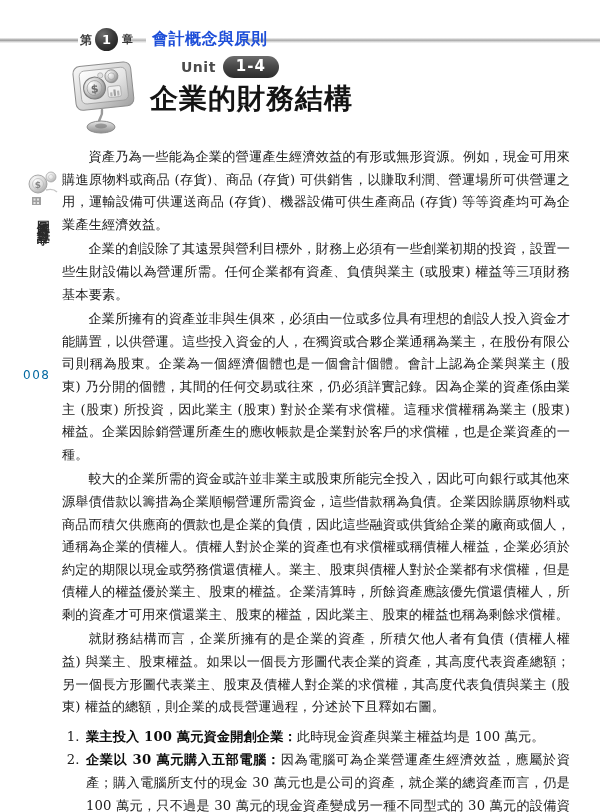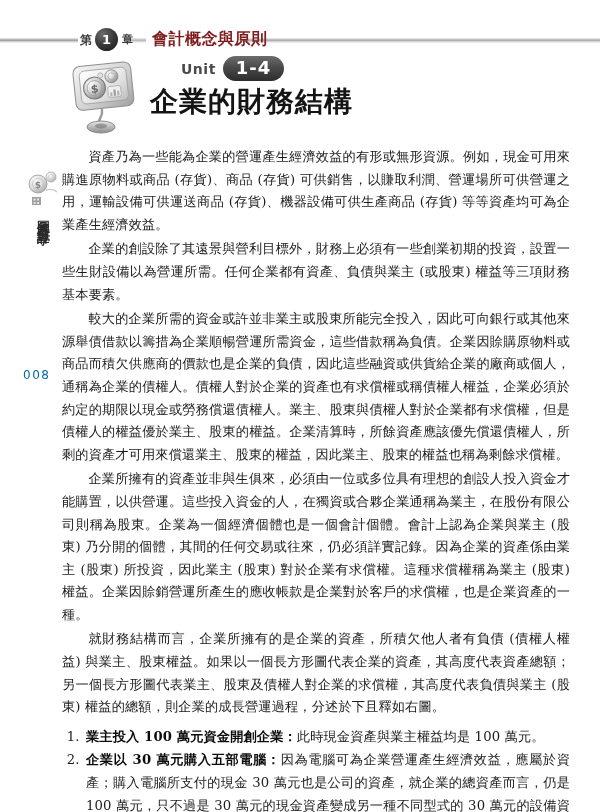--- a/index.html
+++ b/index.html
@@ -90,21 +90,21 @@
     font-weight: bold;
     color: #3b3b3b;
     font-family: "DejaVu Sans", "Liberation Sans", sans-serif;
   }
   .chapter-title {
     position: absolute;
     left: 152px;
     top: 1px;
     font-size: 16px;
     font-weight: bold;
-    color: #7f1d1d;
+    color: #1d4ed8;
     letter-spacing: 0.5px;
   }
 
   
   .unit-block {
     position: absolute;
     left: 72px;
     top: 56px;
     width: 330px;
     height: 82px;
@@ -133,21 +133,21 @@
   }
   .unit-badge {
     display: inline-block;
     vertical-align: middle;
     margin-left: 7px;
     padding: 1px 13px 3px 13px;
     border-radius: 13px;
     background: linear-gradient(to bottom, #6d6d6d 0%, #4a4a4a 45%, #2c2c2c 100%);
     color: #ffffff;
     font-family: "DejaVu Sans", "Liberation Sans", sans-serif;
-    font-size: 18px;
+    font-size: 15px;
     font-weight: bold;
     letter-spacing: 1px;
   }
   .unit-title {
     margin-top: 6px;
     font-size: 28px;
     font-weight: bold;
     color: #141414;
     letter-spacing: 1px;
     line-height: 1.1;
@@ -317,22 +317,22 @@
     </svg>
   </div>
 
   <div class="vertical-book-title">圖解會計學</div>
 
   <div class="page-number">008</div>
 
   <div class="body-col">
     <p class="para">資產乃為一些能為企業的營運產生經濟效益的有形或無形資源。例如，現金可用來購進原物料或商品 (存貨)、商品 (存貨) 可供銷售，以賺取利潤、營運場所可供營運之用，運輸設備可供運送商品 (存貨)、機器設備可供生產商品 (存貨) 等等資產均可為企業產生經濟效益。</p>
     <p class="para">企業的創設除了其遠景與營利目標外，財務上必須有一些創業初期的投資，設置一些生財設備以為營運所需。任何企業都有資產、負債與業主 (或股東) 權益等三項財務基本要素。</p>
+    <p class="para">企業所擁有的資產並非與生俱來，必須由一位或多位具有理想的創設人投入資金才能購置，以供營運。這些投入資金的人，在獨資或合夥企業通稱為業主，在股份有限公司則稱為股東。企業為一個經濟個體也是一個會計個體。會計上認為企業與業主 (股東) 乃分開的個體，其間的任何交易或往來，仍必須詳實記錄。因為企業的資產係由業主 (股東) 所投資，因此業主 (股東) 對於企業有求償權。這種求償權稱為業主 (股東) 權益。企業因賒銷營運所產生的應收帳款是企業對於客戶的求償權，也是企業資產的一種。</p>
     <p class="para">較大的企業所需的資金或許並非業主或股東所能完全投入，因此可向銀行或其他來源舉債借款以籌措為企業順暢營運所需資金，這些借款稱為負債。企業因賒購原物料或商品而積欠供應商的價款也是企業的負債，因此這些融資或供貨給企業的廠商或個人，通稱為企業的債權人。債權人對於企業的資產也有求償權或稱債權人權益，企業必須於約定的期限以現金或勞務償還債權人。業主、股東與債權人對於企業都有求償權，但是債權人的權益優於業主、股東的權益。企業清算時，所餘資產應該優先償還債權人，所剩的資產才可用來償還業主、股東的權益，因此業主、股東的權益也稱為剩餘求償權。</p>
-    <p class="para">企業所擁有的資產並非與生俱來，必須由一位或多位具有理想的創設人投入資金才能購置，以供營運。這些投入資金的人，在獨資或合夥企業通稱為業主，在股份有限公司則稱為股東。企業為一個經濟個體也是一個會計個體。會計上認為企業與業主 (股東) 乃分開的個體，其間的任何交易或往來，仍必須詳實記錄。因為企業的資產係由業主 (股東) 所投資，因此業主 (股東) 對於企業有求償權。這種求償權稱為業主 (股東) 權益。企業因賒銷營運所產生的應收帳款是企業對於客戶的求償權，也是企業資產的一種。</p>
     <p class="para">就財務結構而言，企業所擁有的是企業的資產，所積欠他人者有負債 (債權人權益) 與業主、股東權益。如果以一個長方形圖代表企業的資產，其高度代表資產總額；另一個長方形圖代表業主、股東及債權人對企業的求償權，其高度代表負債與業主 (股東) 權益的總額，則企業的成長營運過程，分述於下且釋如右圖。</p>
 
     <ol class="steps">
       <li><b>業主投入 100 萬元資金開創企業：</b><span>此時現金資產與業主權益均是 100 萬元。</span></li>
       <li><b>企業以 30 萬元購入五部電腦：</b><span>因為電腦可為企業營運產生經濟效益，應屬於資產；購入電腦所支付的現金 30 萬元也是公司的資產，就企業的總資產而言，仍是 100 萬元，只不過是 30 萬元的現金資產變成另一種不同型式的 30 萬元的設備資產而已。</span></li>
 
     </ol>
   </div>
 
 </div>

